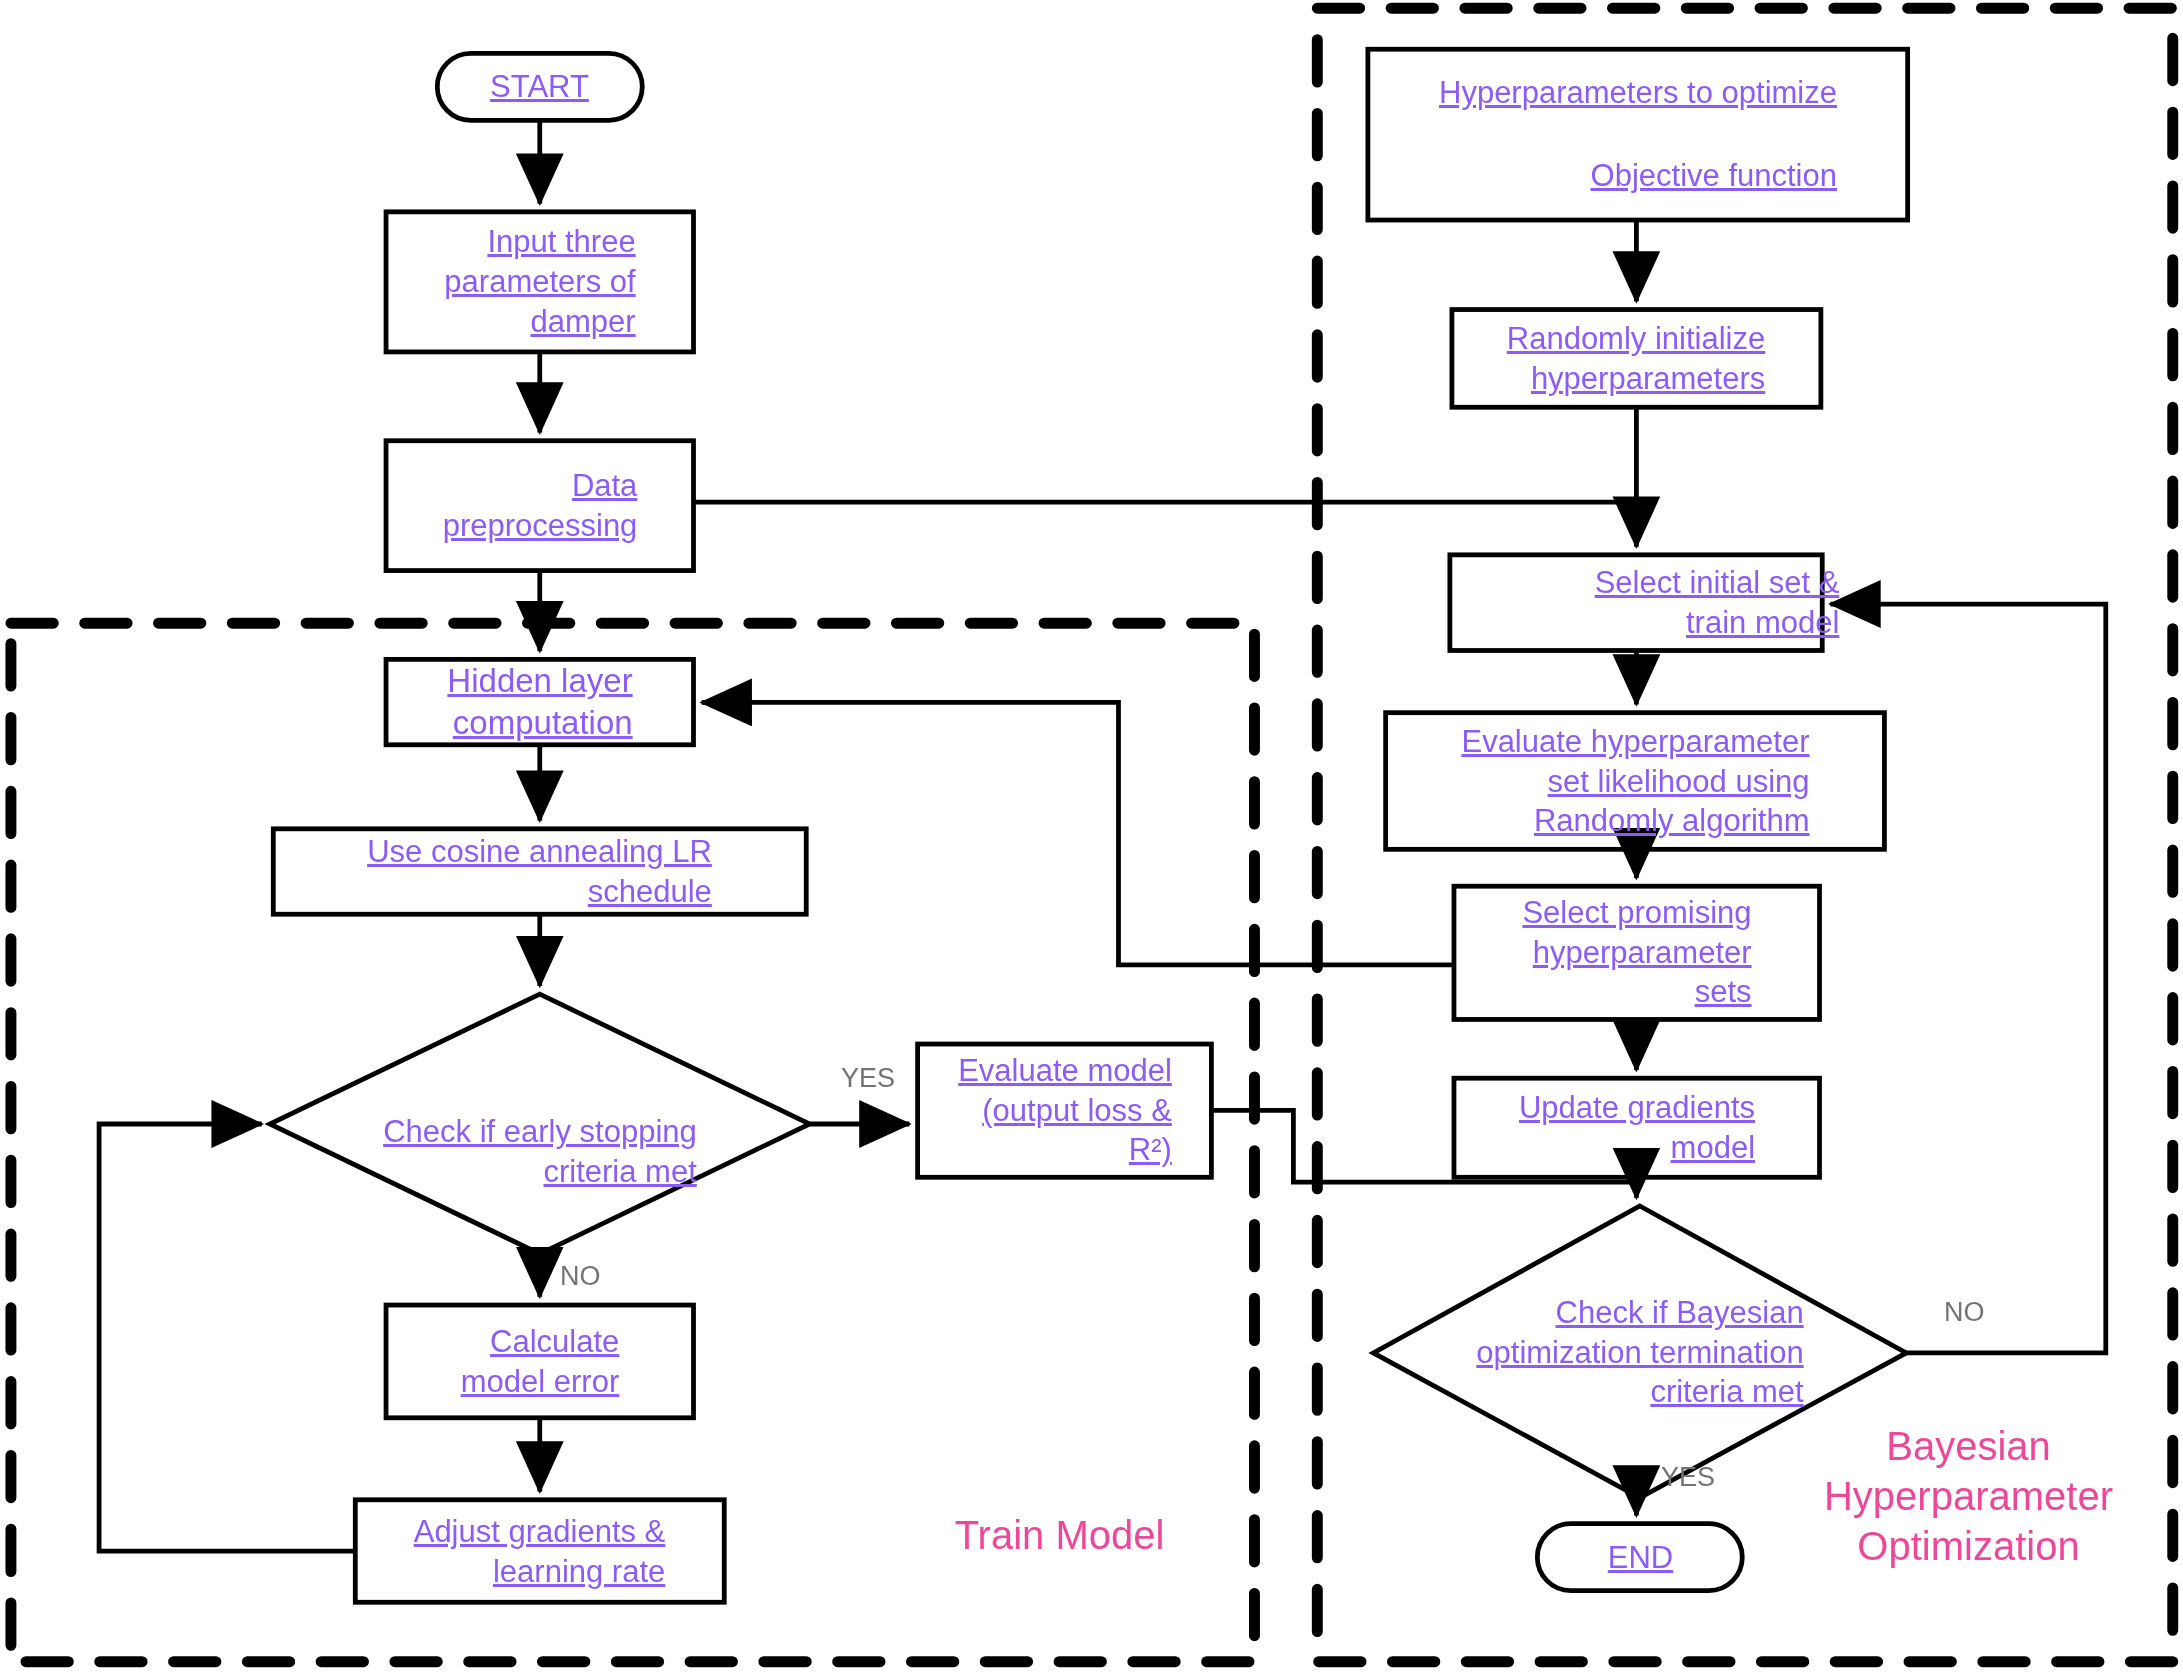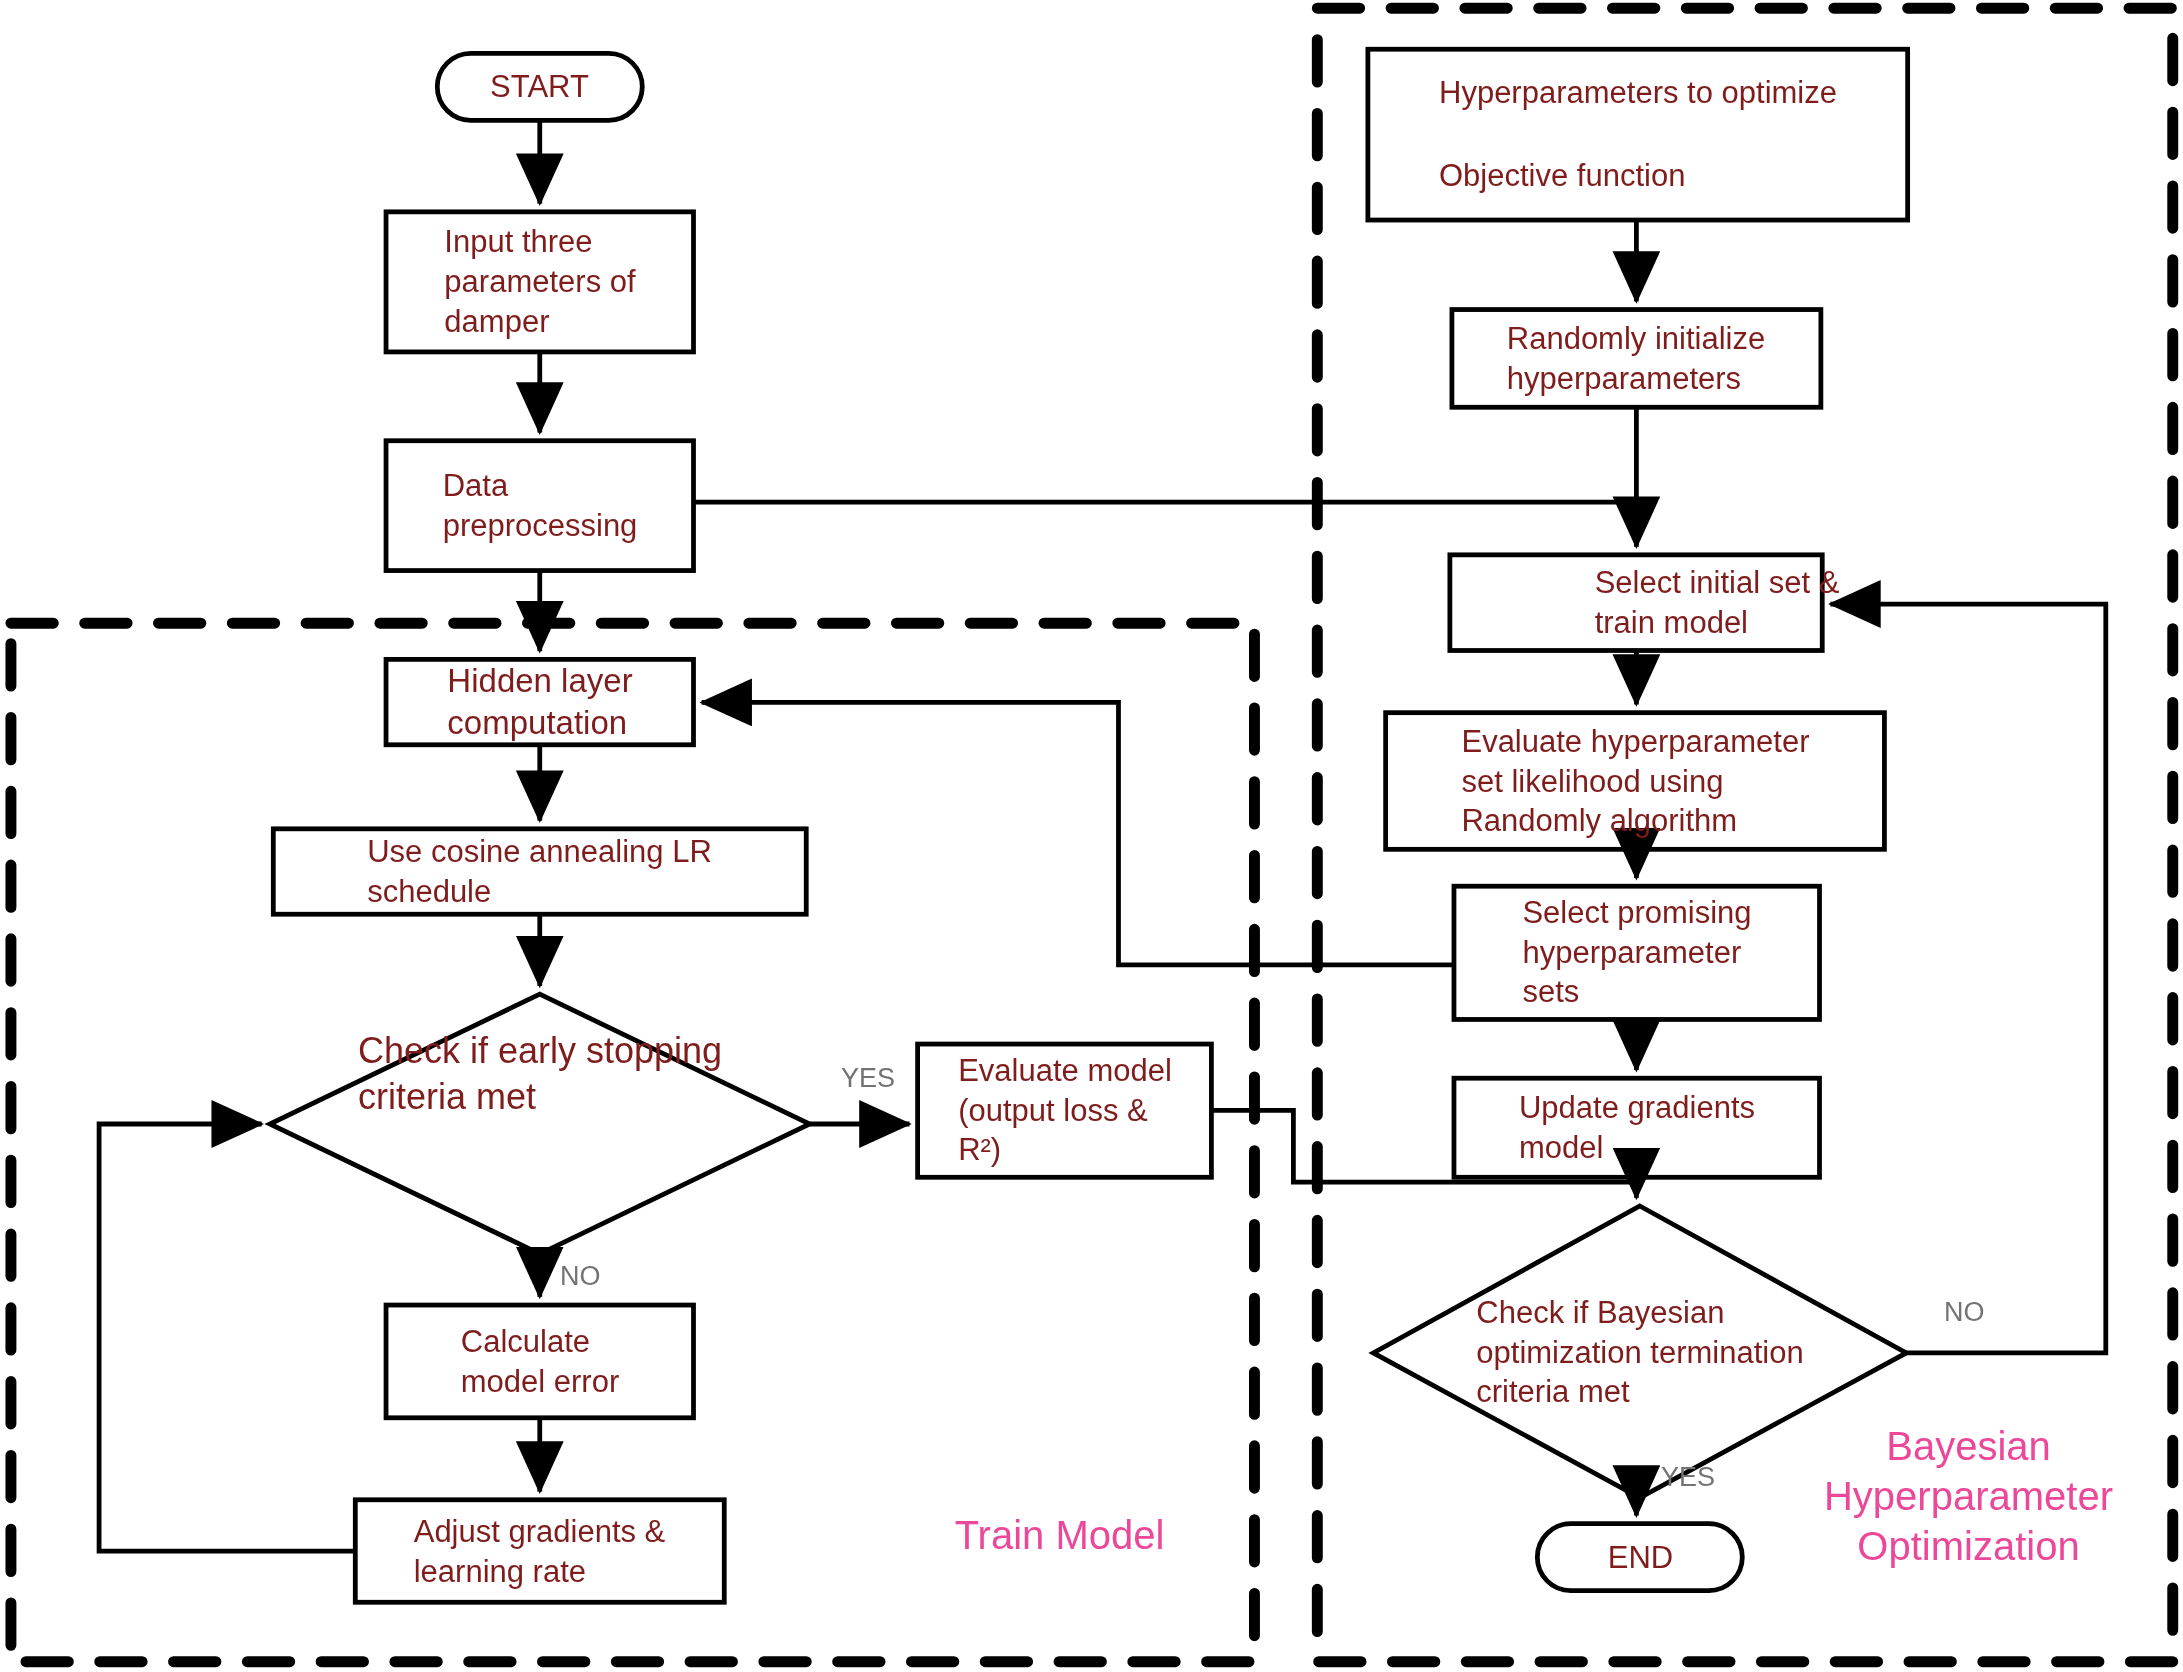--- a/index.html
+++ b/index.html
@@ -1,23 +1,24 @@
 <!DOCTYPE html>
 <html style="font-size:11px"><head>
 <meta charset="utf-8">
 <style>
   html,body{margin:0;padding:0;background:#ffffff;}
   body{font-family:"Liberation Sans", sans-serif;}
   #root{position:relative;width:2183px;height:1672px;background:#fff;overflow:hidden;}
   svg.layer{position:absolute;top:0;left:0;width:2183px;height:1672px;}
   .nodeText{
     position:absolute;display:flex;align-items:center;justify-content:center;
-    text-align:left;color:#7f1d1d;line-height:1.28;
+    text-align:right;color:#8b5cf6;line-height:1.28;
     font-family:"Liberation Sans", sans-serif;
     white-space:pre-line;
+    text-decoration:underline;
   }
   .edgeLabel{
     position:absolute;color:#737373;font-size:27px;
     font-family:"Liberation Sans", sans-serif;white-space:nowrap;
   }
   .groupLabel{
     position:absolute;color:#ec4899;text-align:center;line-height:1.25;
     font-family:"Liberation Sans", sans-serif;white-space:pre-line;
   }
 </style>
@@ -94,21 +95,21 @@
 
   <div class="nodeText" style="left:386px;top:441px;width:308px;height:130px;font-size:31px;">Data
 preprocessing</div>
 
   <div class="nodeText" style="left:386px;top:656px;width:308px;height:92px;font-size:33px;">Hidden layer
 computation</div>
 
   <div class="nodeText" style="left:273px;top:829px;width:533px;height:85px;font-size:31px;">Use cosine annealing LR
 schedule</div>
 
-  <div class="nodeText" style="left:294px;top:1016px;width:492px;height:116px;font-size:36px;">Check if early stopping
+  <div class="nodeText" style="left:294px;top:1094px;width:492px;height:116px;font-size:31px;">Check if early stopping
 criteria met</div>
 
   <div class="nodeText" style="left:918px;top:1044px;width:294px;height:133px;font-size:31px;">Evaluate model
 (output loss &amp;
 R²)</div>
 
   <div class="nodeText" style="left:386px;top:1305px;width:308px;height:113px;font-size:31px;">Calculate
 model error</div>
 
   <div class="nodeText" style="left:355px;top:1500px;width:369px;height:103px;font-size:31px;">Adjust gradients &amp;

